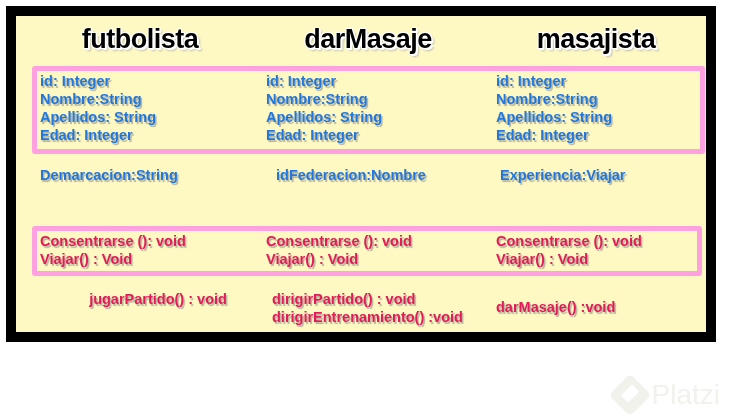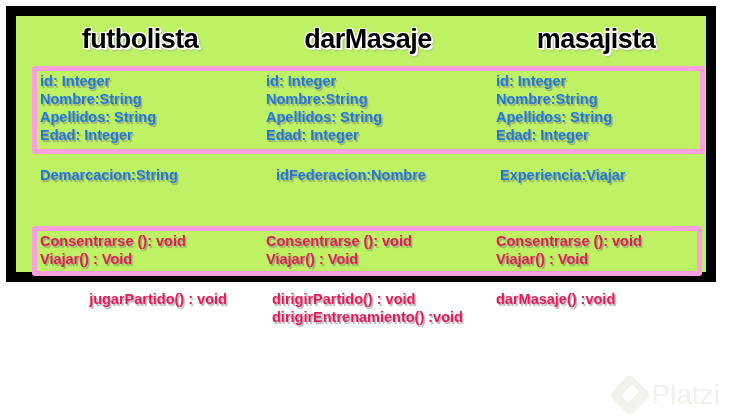--- a/index.html
+++ b/index.html
@@ -15,23 +15,23 @@
     overflow: hidden;
     font-family: "Liberation Sans", sans-serif;
   }
 
   
   #diagram-frame {
     position: absolute;
     left: 6px;
     top: 6px;
     width: 710px;
-    height: 276px;
+    height: 336px;
     border: 10px solid #000000;
-    background: #bef264;
+    background: #fef9c3;
     box-sizing: border-box;
   }
 
   #diagram-body {
     position: absolute;
     left: 0;
     top: 0;
     width: 100%;
     height: 100%;
   }
@@ -117,21 +117,21 @@
   #masajista-own-methods    { top: 274px; }
 
   
   #column-futbolista .member-block { padding-left: 14px; }
   #column-entrenador .member-block { padding-left: 12px; }
   #column-masajista  .member-block { padding-left: 14px; }
 
   #entrenador-own-attrs   { padding-left: 22px !important; }
   #masajista-own-attrs    { padding-left: 18px !important; }
   #entrenador-own-methods { padding-left: 18px !important; }
-  #masajista-own-methods  { padding-left: 14px !important; }
+  #masajista-own-methods  { padding-left: 14px !important; margin-top: 8px; }
   #futbolista-own-methods { padding-left: 18px !important; text-align: center; }
 
   
   #platzi-watermark {
     position: absolute;
     right: 14px;
     bottom: 8px;
     display: flex;
     align-items: center;
     gap: 7px;

